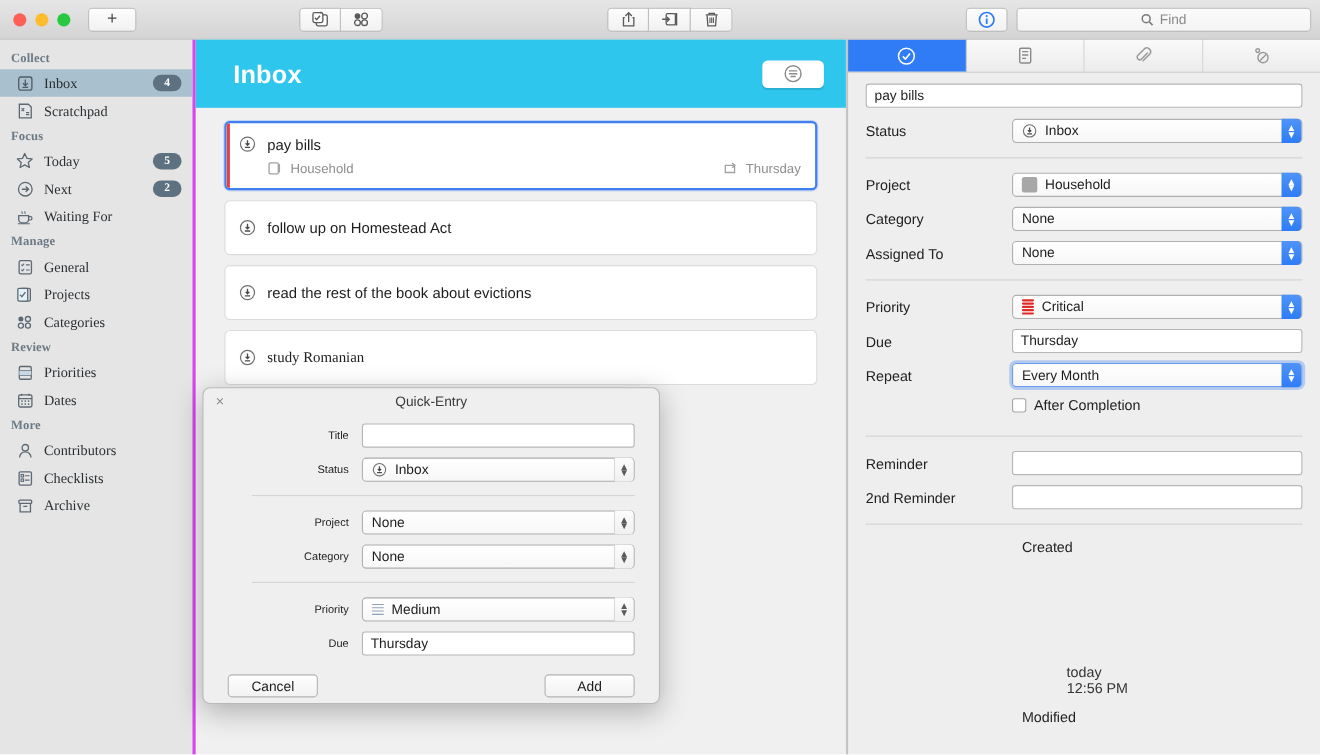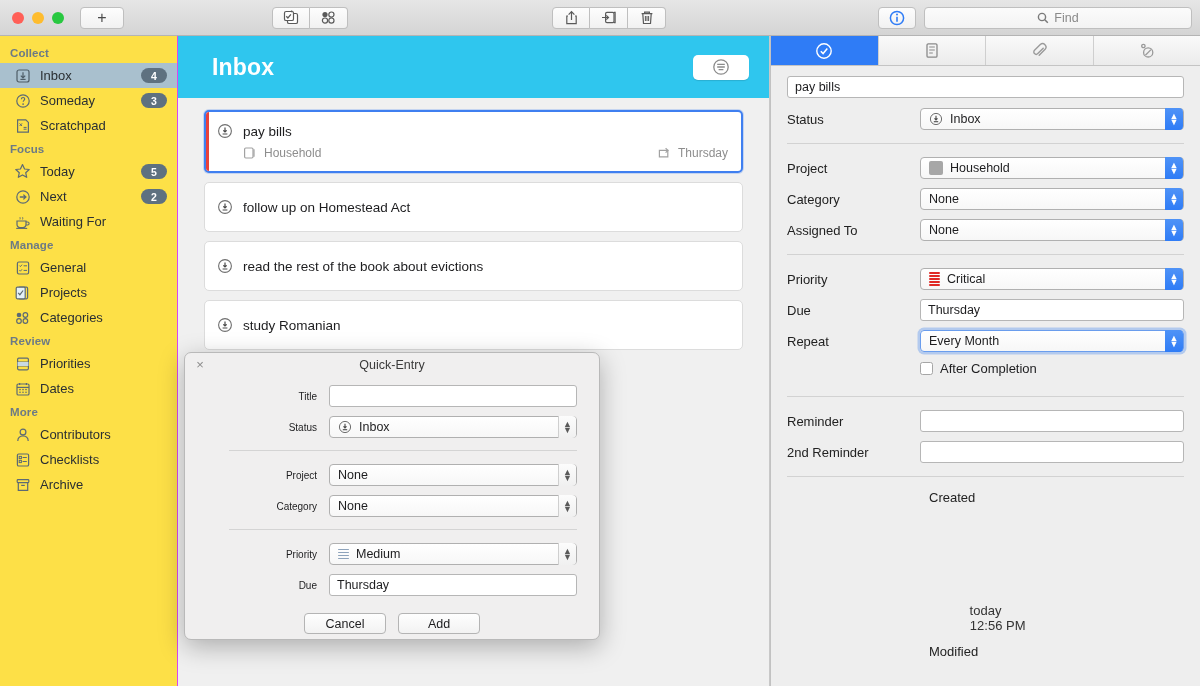--- a/index.html
+++ b/index.html
@@ -51,24 +51,25 @@
     display: flex; align-items: center; justify-content: center;
     gap: 5px; color: #8a8a8a; font-size: 12.5px;
   }
 
   
   .body { flex: 1; display: flex; min-height: 0; }
 
   
   .sidebar {
     width: 178px; flex: 0 0 178px;
-    background: #fde047;
-    border-right: 1px solid #d946ef;
+    background: #e5e5e5;
+    border-right: 3px solid #d946ef;
     padding-top: 6px;
     overflow: hidden;
+    font-family: Liberation Serif, serif;
   }
   .sb-group-title {
     font-size: 11.5px; font-weight: bold; color: #6c7a85;
     padding: 5px 0 4px 10px; letter-spacing: .1px;
   }
   .sb-item {
     height: 25px; display: flex; align-items: center;
     padding: 0 10px 0 14px; gap: 9px; color: #2a2f33; font-size: 13px;
   }
   .sb-item.selected { background: #a9c0ce; }
@@ -177,21 +178,21 @@
     z-index: 50; display: flex; flex-direction: column;
   }
   .qe-head { height: 24px; flex: 0 0 24px; position: relative; display: flex; align-items: center; justify-content: center; }
   .qe-title { font-size: 12.5px; color: #3a3a3a; }
   .qe-close { position: absolute; left: 8px; top: 5px; width: 14px; height: 14px; color: #8c8c8c; font-size: 13px; line-height: 14px; text-align: center; }
   .qe-body { flex: 1; padding: 8px 22px 0 22px; }
   .qrow { display: flex; align-items: center; margin-bottom: 9px; }
   .qlabel { width: 122px; flex: 0 0 122px; text-align: right; padding-right: 12px; font-size: 10px; color: #1d1d1f; }
   .qctl { flex: 1; }
   .qe-divider { height: 1px; background: #d4d4d4; margin: 12px 0 13px 22px; }
-  .qe-footer { display: flex; justify-content: center; gap: 12px; padding: 8px 22px 14px 22px; }
+  .qe-footer { display: flex; justify-content: space-between; gap: 12px; padding: 8px 22px 14px 22px; }
   .qe-btn {
     width: 82px; height: 21px; border: 1px solid #b4b4b4; border-radius: 4px;
     background: linear-gradient(to bottom,#fefefe,#f2f2f2);
     display: flex; align-items: center; justify-content: center;
     font-size: 12.5px; color: #1d1d1f;
   }
   svg { display: block; }
 </style>
 </head>
 <body>
@@ -290,31 +291,20 @@
       <div class="sb-item selected">
         <span class="sb-ico">
           <svg width="16" height="16" viewBox="0 0 16 16">
               <rect x="2" y="2" width="12" height="12" rx="2" fill="none" stroke="#4f5d67" stroke-width="1.2"></rect>
               <path d="M8 4.2v5.4M5.8 7.6L8 9.9l2.2-2.3" fill="none" stroke="#4f5d67" stroke-width="1.2"></path>
               <path d="M5.4 11.4h5.2" stroke="#4f5d67" stroke-width="1.2"></path>
             </svg>
         </span>
         <span class="sb-label">Inbox</span>
         <span class="sb-badge">4</span>
-      </div>
-      <div class="sb-item">
-        <span class="sb-ico">
-          <svg width="16" height="16" viewBox="0 0 16 16">
-              <circle cx="8" cy="8" r="6.2" fill="none" stroke="#5d6a74" stroke-width="1.2"></circle>
-              <path d="M6.4 6.2c0-1 .8-1.7 1.7-1.7s1.6.7 1.6 1.6c0 1.2-1.5 1.3-1.5 2.6" fill="none" stroke="#5d6a74" stroke-width="1.2"></path>
-              <circle cx="8.1" cy="11.1" r=".85" fill="#5d6a74"></circle>
-            </svg>
-        </span>
-        <span class="sb-label">Someday</span>
-        <span class="sb-badge">3</span>
       </div>
       <div class="sb-item">
         <span class="sb-ico">
           <svg width="16" height="16" viewBox="0 0 16 16">
               <path d="M2.6 1.8h8.2l2.6 2.6v9.8H2.6z" fill="none" stroke="#5d6a74" stroke-width="1.2"></path>
               <path d="M4.6 5.4l2.4 2.6M7 5.4L4.6 8M8.6 9.4h3M8.6 11.2h3" stroke="#5d6a74" stroke-width="1"></path>
             </svg>
         </span>
         <span class="sb-label">Scratchpad</span>
       </div>
@@ -513,21 +503,21 @@
               <svg width="16" height="16" viewBox="0 0 16 16">
                   <circle cx="8" cy="8" r="6.4" fill="none" stroke="#6f6f6f" stroke-width="1.1"></circle>
                   <path d="M8 4.4v4.4M6.3 7.3L8 9l1.7-1.7" fill="none" stroke="#4a4a4a" stroke-width="1.2"></path>
                   <path d="M5.6 11h4.8" stroke="#4a4a4a" stroke-width="1.2"></path>
                 </svg>
             </span>
             <span class="task-title">read the rest of the book about evictions</span>
           </div>
         </div>
 
-        <div class="task-card" style="padding:16px 28px 16px 12px;">
+        <div class="task-card" style="padding:16px 28px 16px 12px;font-family:Liberation Serif, serif;">
           <div class="task-row1">
             <span>
               <svg width="16" height="16" viewBox="0 0 16 16">
                   <circle cx="8" cy="8" r="6.4" fill="none" stroke="#6f6f6f" stroke-width="1.1"></circle>
                   <path d="M8 4.4v4.4M6.3 7.3L8 9l1.7-1.7" fill="none" stroke="#4a4a4a" stroke-width="1.2"></path>
                   <path d="M5.6 11h4.8" stroke="#4a4a4a" stroke-width="1.2"></path>
                 </svg>
             </span>
             <span class="task-title">study Romanian</span>
           </div>

